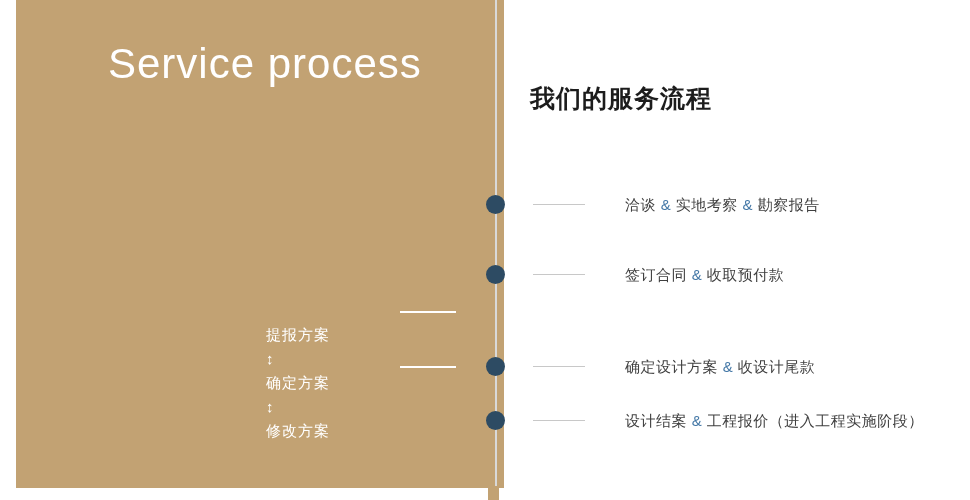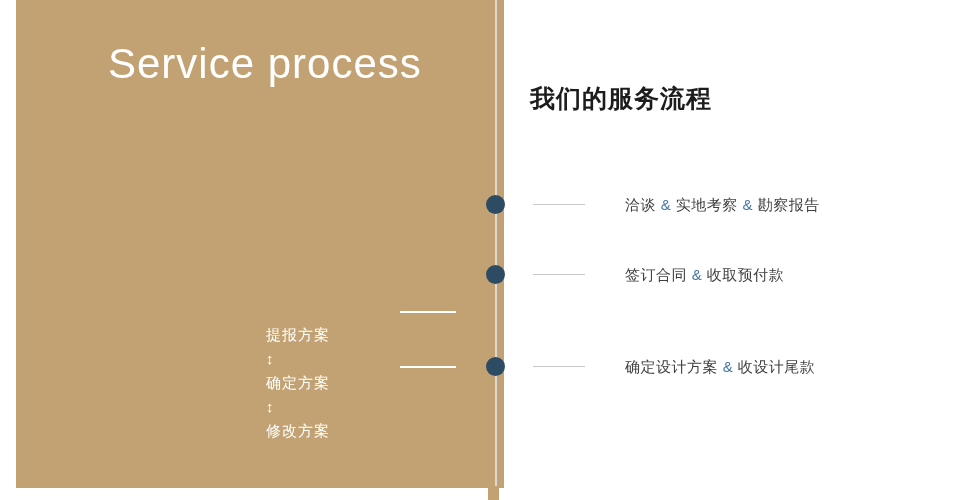--- a/index.html
+++ b/index.html
@@ -125,15 +125,20 @@
       <div class="tl-item" style="top: 265px; text-decoration: underline;">
         <span class="tl-dot"></span>
         <span class="tl-dash"></span>
         <span class="tl-label">签订合同 <span class="amp">&amp;</span> 收取预付款</span>
       </div>
       <div class="tl-item" style="top: 357px;">
         <span class="tl-dot"></span>
         <span class="tl-dash"></span>
         <span class="tl-label">确定设计方案 <span class="amp">&amp;</span> 收设计尾款</span>
       </div>
+      <div class="tl-item" style="top: 411px;">
+        <span class="tl-dot"></span>
+        <span class="tl-dash"></span>
+        <span class="tl-label">设计结案 <span class="amp">&amp;</span> 工程报价（进入工程实施阶段）</span>
+      </div>
     </div>
 
 </div>
 
 </body></html>

